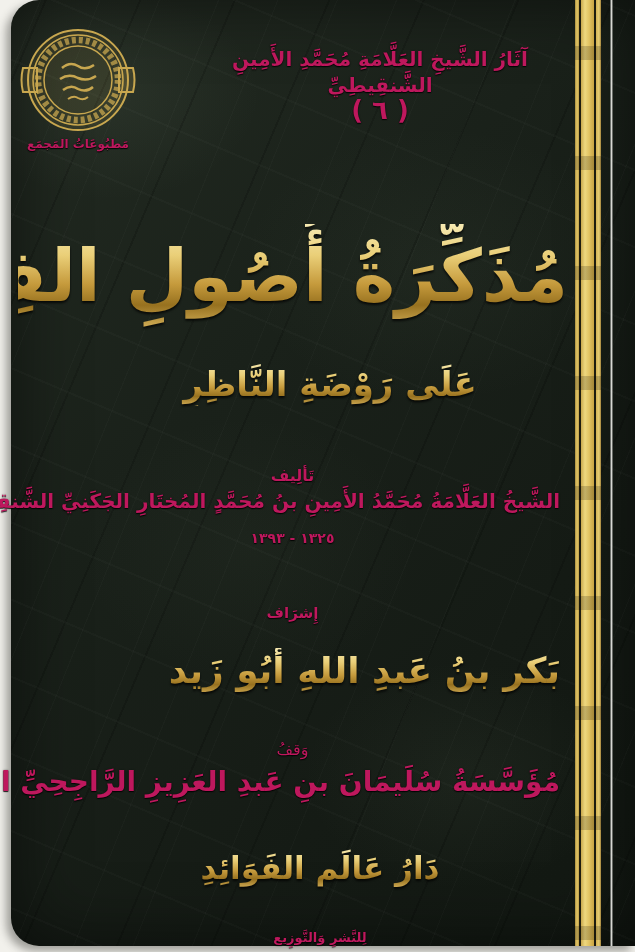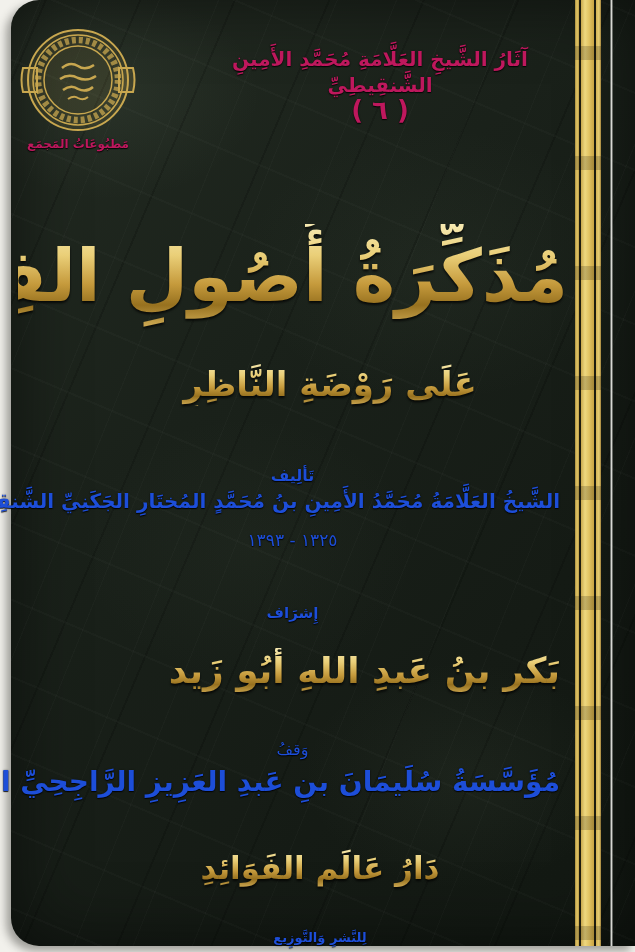--- a/index.html
+++ b/index.html
@@ -39,21 +39,21 @@
         #c9a94e 6px,#eed87f 10px,#e2c463 14px,#caa443 19px,
         #1f1d0e 19px,#1f1d0e 21px,
         #d3b255 21px,#e8cf74 24px,#a1813a 26px);
   }
   .hinge-line{
     position:absolute;left:610px;top:0;width:3px;height:946px;
     background:linear-gradient(90deg, rgba(255,255,255,0.15), rgba(250,250,245,0.85), rgba(255,255,255,0.12));
   }
   
   .gold{
-    color:#1d4ed8;
+    color:#be185d;
     text-shadow:0 1px 1px rgba(0,0,0,0.85), 0 0 2px rgba(0,0,0,0.4);
   }
   .gold-pale{color:#be185d;}
   .gold-emboss{color:#d9b85e;text-shadow:0 2px 1px rgba(0,0,0,0.8);}
   @supports ((-webkit-background-clip:text) or (background-clip:text)){
     .gold-emboss{
       background:linear-gradient(180deg,#f7eab2 0%,#eacf78 30%,#c59a3c 58%,#97711f 78%,#d2ae57 100%);
       -webkit-background-clip:text;background-clip:text;color:transparent;
       text-shadow:none;
       filter:drop-shadow(0 2px 1px rgba(0,0,0,0.75));
@@ -62,21 +62,21 @@
   .txt{position:absolute;text-align:center;direction:rtl;line-height:1.3;}
   
   .series-title {left:185px;top:46px;width:390px;font-size:20px;font-weight:bold;}
   .volume-number{left:185px;top:94px;width:390px;font-size:26px;font-weight:bold;letter-spacing:2px;}
   .emblem-wrap  {position:absolute;left:20px;top:26px;width:116px;text-align:center;}
   .emblem-caption{position:absolute;left:8px;top:137px;width:140px;font-size:12px;font-weight:bold;direction:rtl;text-align:center;}
   .main-title   {left:18px;top:224px;width:550px;font-size:72px;font-weight:bold;line-height:1.45;white-space:nowrap;}
   .subtitle     {left:100px;top:362px;width:460px;font-size:34px;font-weight:bold;}
   .author-label {left:25px;top:466px;width:535px;font-size:16px;font-weight:bold;}
   .author-name  {left:25px;top:488px;width:535px;font-size:20px;font-weight:bold;white-space:nowrap;}
-  .author-dates {left:25px;top:529px;width:535px;font-size:17px;font-weight:normal;letter-spacing:3px;}
+  .author-dates {left:25px;top:529px;width:535px;font-size:14px;font-weight:bold;letter-spacing:3px;}
   .supervision-label{left:25px;top:604px;width:535px;font-size:15px;font-weight:bold;}
   .supervisor-name{left:25px;top:648px;width:535px;font-size:36px;font-weight:bold;text-align:right;}
   .waqf-label   {left:25px;top:740px;width:535px;font-size:16px;font-weight:normal;}
   .waqf-foundation{left:25px;top:764px;width:535px;font-size:28px;font-weight:bold;white-space:nowrap;}
   .publisher-name{left:35px;top:848px;width:570px;font-size:31px;font-weight:bold;text-align:center;}
   .publisher-tagline{left:35px;top:902px;width:570px;font-size:13px;font-weight:bold;margin-top:28px;}
 </style>
 </head>
 <body>
 

